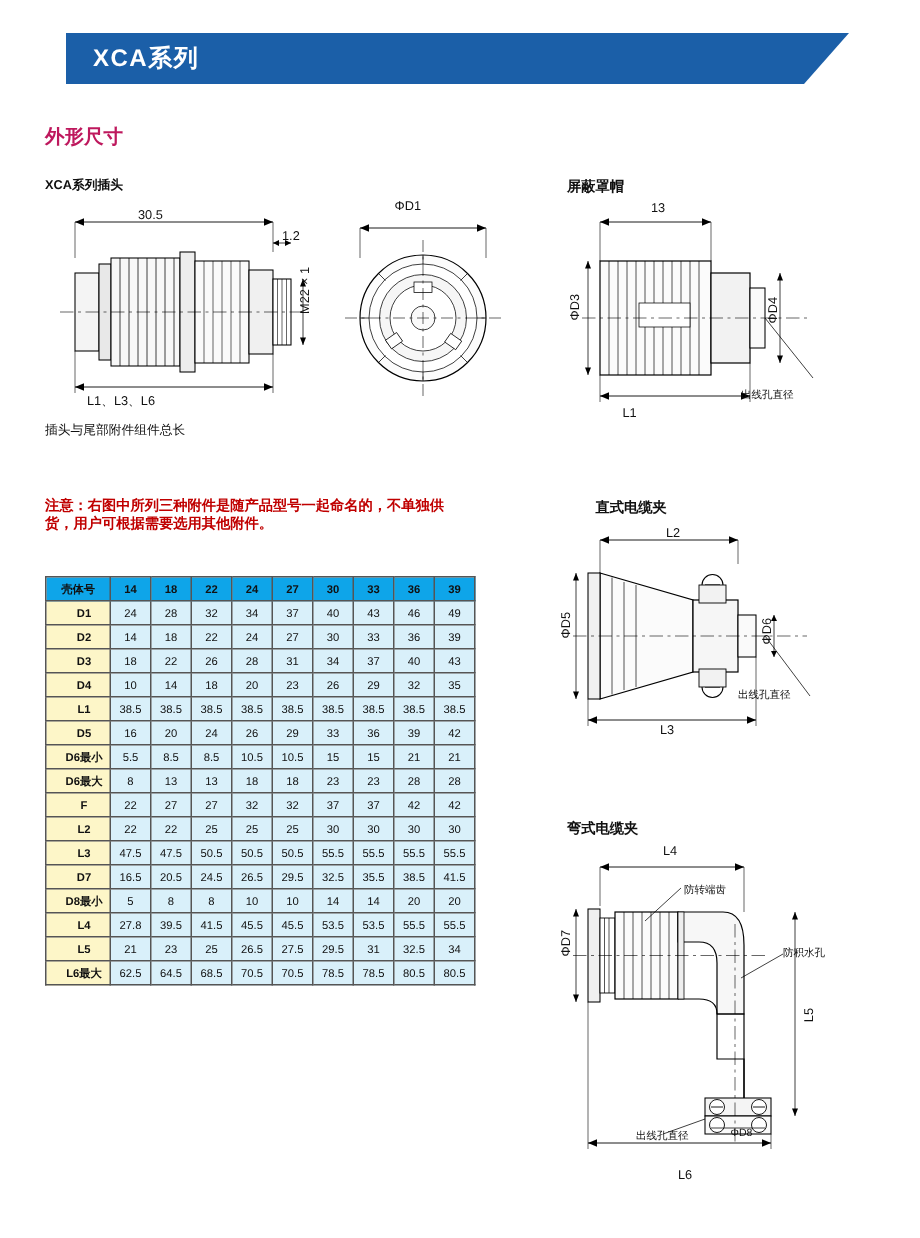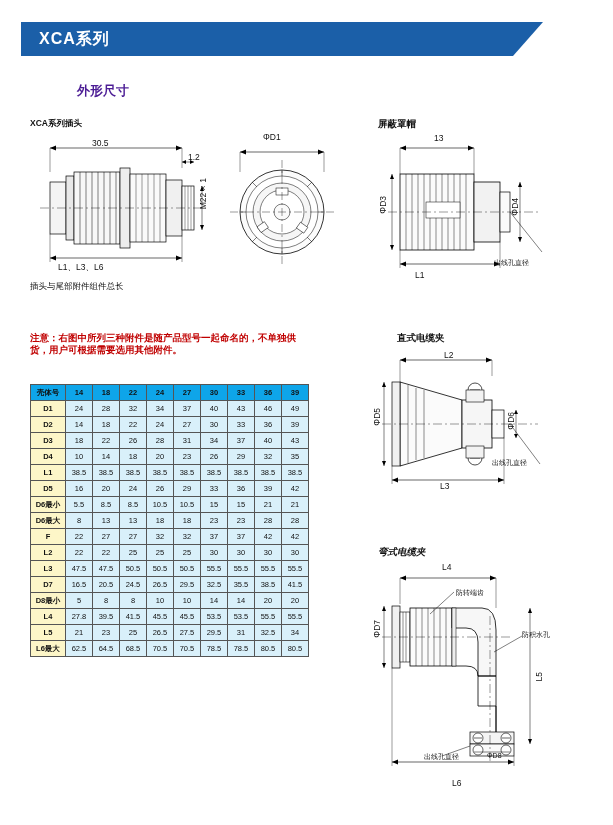--- a/index.html
+++ b/index.html
@@ -4,37 +4,37 @@
 <style>
   html,body{margin:0;padding:0;}
   body{
     width:613px;height:825px;background:#fff;
     font-family:"Liberation Sans","DejaVu Sans",sans-serif;
     color:#111;position:relative;overflow:hidden;
   }
   .page{position:relative;width:613px;height:825px;}
 
   
-  .banner{position:absolute;left:21px;top:22px;width:556px;height:34px;}
+  .banner{position:absolute;left:44px;top:22px;width:556px;height:34px;}
   .banner .bar{
     position:absolute;left:0;top:0;width:492px;height:34px;
     background:#1b5fa8;
   }
   .banner .tri{
     position:absolute;left:492px;top:0;width:0;height:0;
     border-top:34px solid #1b5fa8;border-right:30px solid transparent;
   }
   .banner .title{
     position:absolute;left:18px;top:7px;color:#fff;
     font-size:16px;font-weight:bold;letter-spacing:1px;
   }
 
   .sec-title{
-    position:absolute;left:30px;top:82px;color:#4c1d95;
-    font-size:13px;font-weight:bold;margin-left:47px;
+    position:absolute;left:30px;top:82px;color:#be185d;
+    font-size:13px;font-weight:bold;
   }
 
   .lbl{position:absolute;font-size:8.5px;color:#111;white-space:nowrap;}
   .lbl.b{font-weight:bold;}
   .lbl.sm{font-size:7px;}
   .vert{writing-mode:vertical-rl;transform:rotate(180deg);}
 
   
   .draw{position:absolute;}
   svg{display:block;overflow:visible;}
@@ -45,21 +45,21 @@
     font-size:9.5px;line-height:12px;color:#c00000;font-weight:bold;
   }
 
   
   .tbl{position:absolute;left:30px;top:384px;border-collapse:collapse;}
   .tbl td,.tbl th{
     border:1px solid #555;font-size:7.5px;text-align:center;
     height:15px;padding:0;font-weight:normal;color:#111;
   }
   .tbl th{background:#0ea5e9;font-weight:bold;}
-  .tbl td.hd{background:#fdf6c8;font-weight:bold;width:34px;}
+  .tbl td.hd{background:#fdf6c8;font-weight:bold;width:34px;padding-left:8px;}
   .tbl td.v{background:#d9f0fa;width:26px;}
 
   .subttl{position:absolute;font-size:9.5px;font-weight:bold;color:#111;}
 </style>
 </head>
 <body>
 
 <div class="page">
 
   <div class="banner">
@@ -273,21 +273,21 @@
 
       <line x1="140" y1="82" x2="170" y2="122" stroke="#000" stroke-width="0.5"></line>
     </svg>
   </div>
   <div class="lbl" style="left:444px;top:350px;">L2</div>
   <div class="lbl vert" style="left:372px;top:408px;">ΦD5</div>
   <div class="lbl vert" style="left:506px;top:412px;">ΦD6</div>
   <div class="lbl" style="left:440px;top:481px;">L3</div>
   <div class="lbl sm" style="left:492px;top:458px;">出线孔直径</div>
 
-  <div class="subttl" style="left:378px;top:546px;font-style:italic;">弯式电缆夹</div>
+  <div class="subttl" style="left:378px;top:546px;">弯式电缆夹</div>
   <div class="draw" style="left:370px;top:556px;">
     <svg width="215" height="215">
 
       <line x1="30" y1="22" x2="126" y2="22" stroke="#000" stroke-width="0.6"></line>
       <path d="M30 22 l6 -2.5 v5 z" fill="#000"></path>
       <path d="M126 22 l-6 -2.5 v5 z" fill="#000"></path>
       <line x1="30" y1="22" x2="30" y2="48" stroke="#000" stroke-width="0.4"></line>
       <line x1="126" y1="22" x2="126" y2="52" stroke="#000" stroke-width="0.4"></line>
 
       <rect x="22" y="50" width="8" height="62" fill="#f0f0f0" stroke="#000" stroke-width="0.7"></rect>

